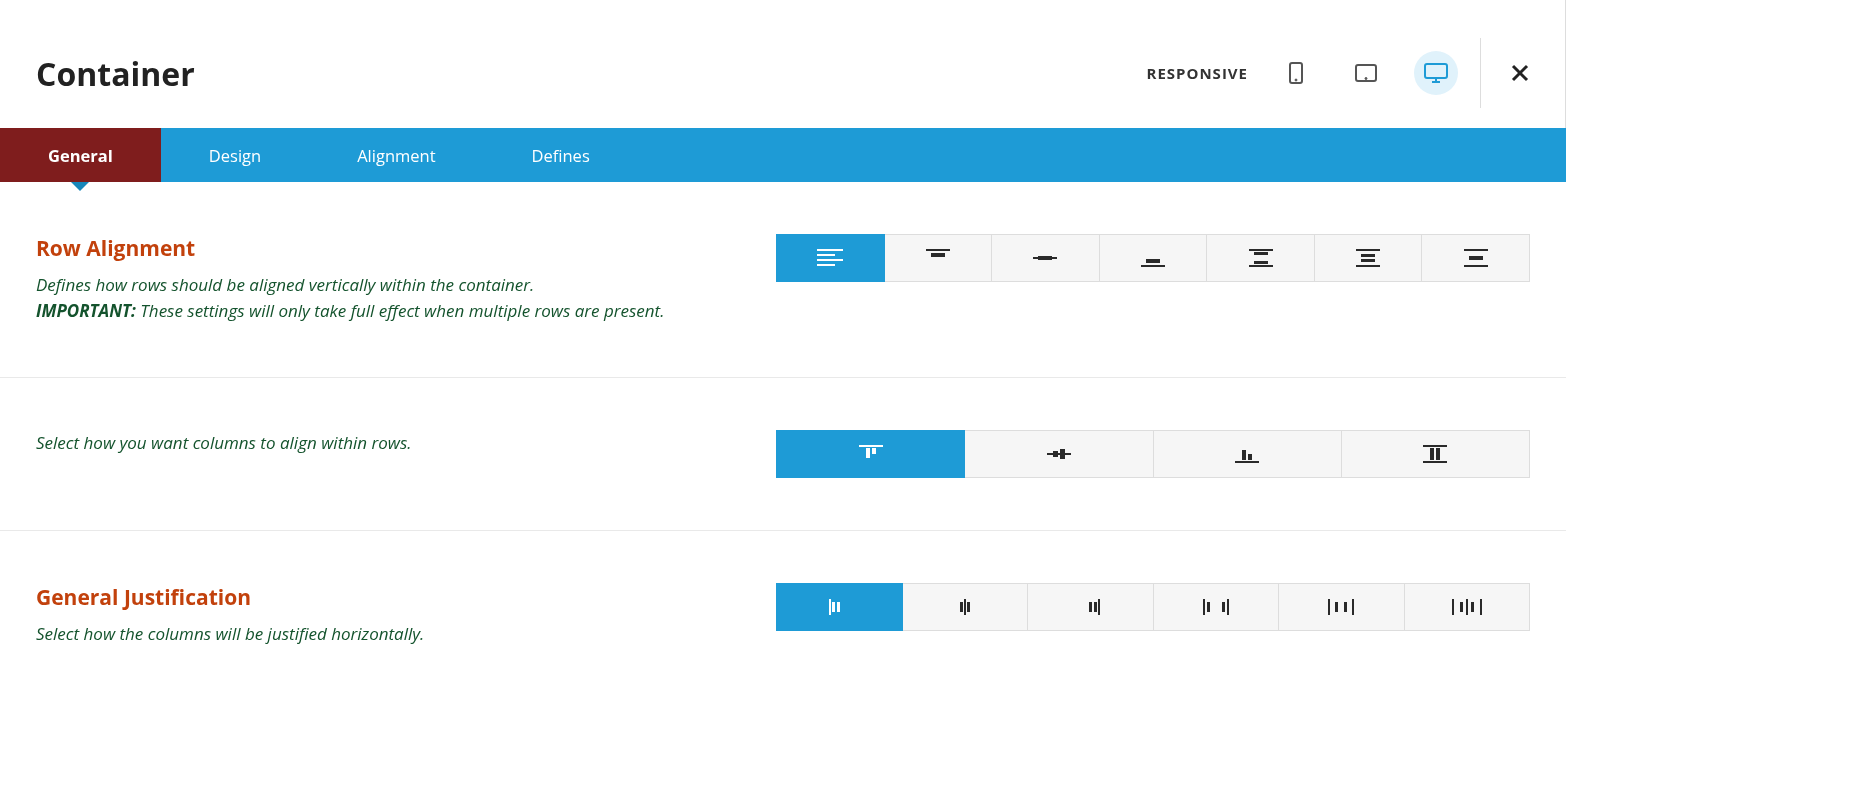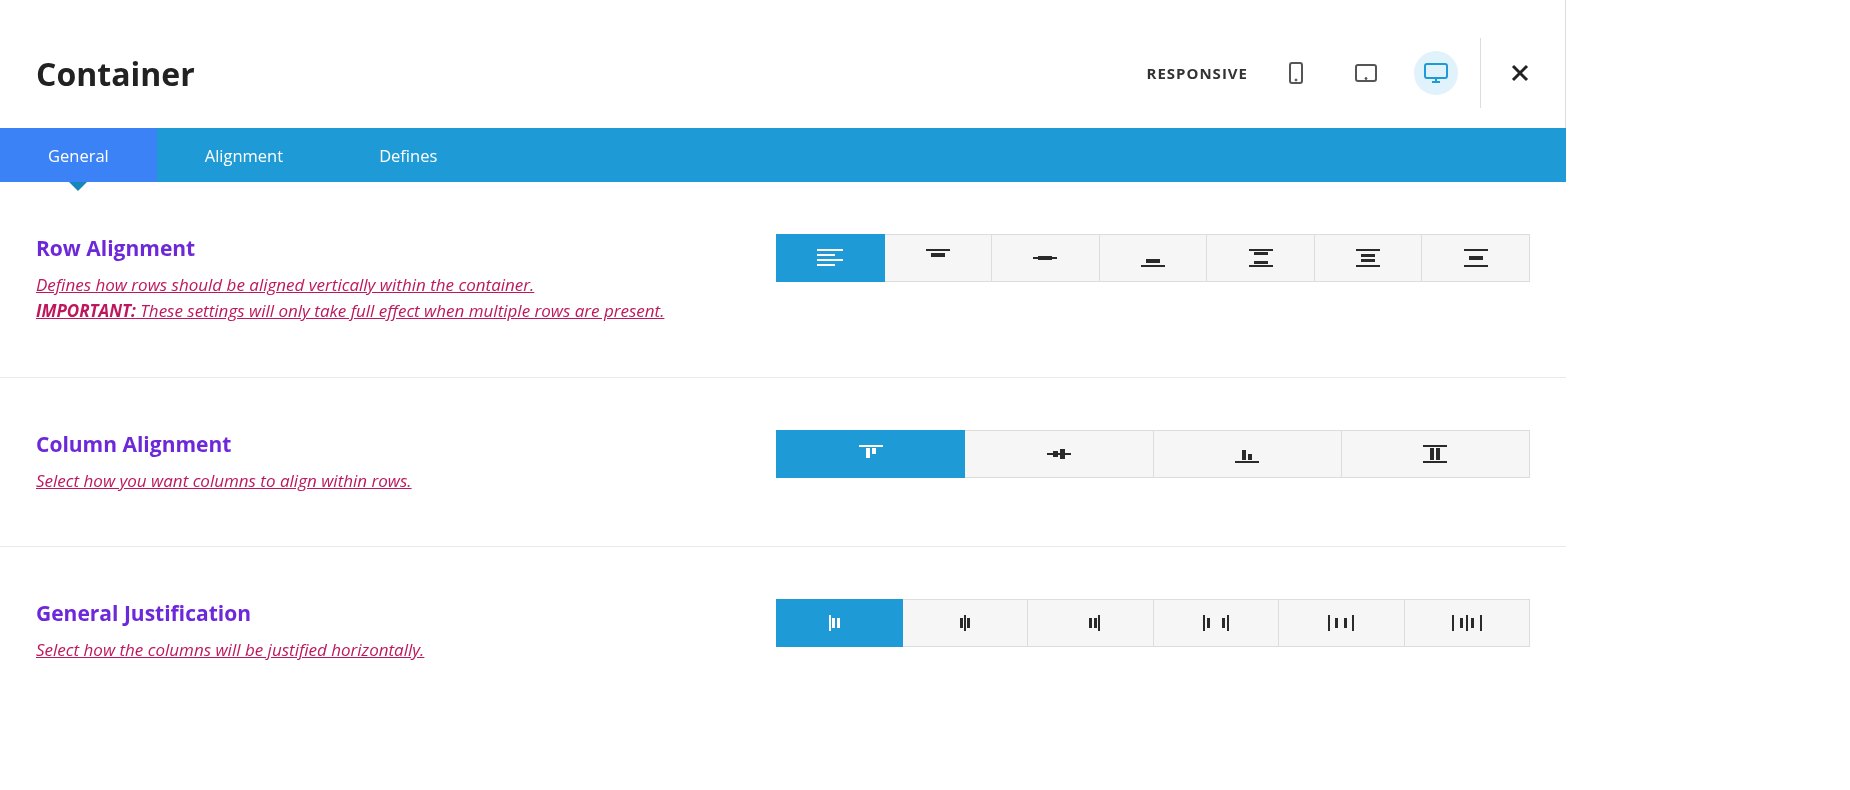--- a/index.html
+++ b/index.html
@@ -61,21 +61,21 @@
     background: #1e9bd6;
     height: 54px;
   }
   .tab {
     color: #fff; font-size: 16.5px; font-weight: 400;
     padding: 0 48px;
     display: flex; align-items: center; justify-content: center;
     cursor: pointer;
     position: relative;
   }
-  .tab.active { background: #3b82f6; font-weight: 400; }
+  .tab.active { background: #7f1d1d; font-weight: 700; }
   .tab.active::after {
     content: '';
     position: absolute;
     left: 50%; transform: translateX(-50%);
     bottom: -9px;
     width: 0; height: 0;
     border-left: 9px solid transparent;
     border-right: 9px solid transparent;
     border-top: 9px solid #1786ba;
   }
@@ -83,22 +83,22 @@
   
   .section {
     display: flex;
     padding: 52px 36px 52px 36px;
     border-bottom: 1px solid #e9e9e9;
     gap: 40px;
   }
   .section:first-of-type { padding-top: 50px; }
   .left-col { flex: 0 0 700px; }
   .right-col { flex: 1; display: flex; }
-  .s-title { font-size: 21px; font-weight: 700; color: #6d28d9; margin-bottom: 10px; }
-  .s-desc { font-size: 17px; font-style: italic; color: #be185d; line-height: 1.55; text-decoration: underline; }
+  .s-title { font-size: 21px; font-weight: 700; color: #c2410c; margin-bottom: 10px; }
+  .s-desc { font-size: 17px; font-style: italic; color: #14532d; line-height: 1.55; }
   .s-desc strong { font-weight: 700; margin-top: 16px; }
 
   
   .btn-group { display: flex; width: 100%; }
   .opt-btn {
     flex: 1;
     background: #f6f6f6;
     border: 1px solid #ddd;
     height: 48px;
     display: flex; align-items: center; justify-content: center;
@@ -151,20 +151,23 @@
         <line x1="17" y1="3" x2="3" y2="17" stroke="#222" stroke-width="3"></line>
       </svg>
     </div>
   </div>
 
   <div class="tabs">
     <div class="tab active">
         <span>General</span>
       </div>
     <div class="tab">
+        <span>Design</span>
+      </div>
+    <div class="tab">
         <span>Alignment</span>
       </div>
     <div class="tab">
         <span>Defines</span>
       </div>
   </div>
 
   <div class="section">
     <div class="left-col">
       <div class="s-title">Row Alignment</div>
@@ -223,21 +226,20 @@
             <rect class="fil" x="5" y="8" width="14" height="4"></rect>
             <line class="stk" x1="0" y1="18" x2="24" y2="18" stroke-width="2"></line>
           </svg>
         </div>
       </div>
     </div>
   </div>
 
   <div class="section">
     <div class="left-col">
-      <div class="s-title">Column Alignment</div>
       <div class="s-desc">Select how you want columns to align within rows.</div>
     </div>
     <div class="right-col">
       <div class="btn-group">
         <div class="opt-btn active">
           <svg width="24" height="22">
             <line class="stk" x1="0" y1="3" x2="24" y2="3" stroke-width="2"></line>
             <rect class="fil" x="7" y="5" width="4" height="10"></rect>
             <rect class="fil" x="13" y="5" width="4" height="6"></rect>
           </svg>

